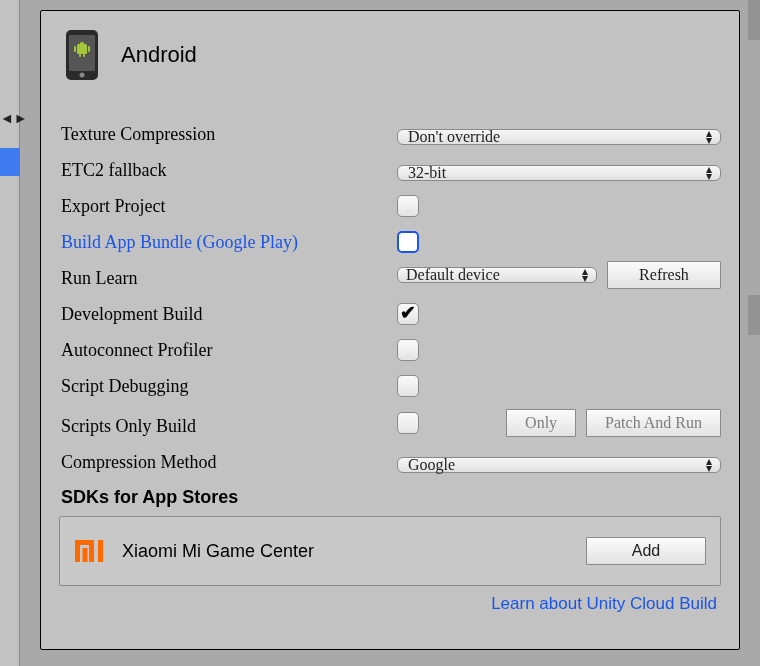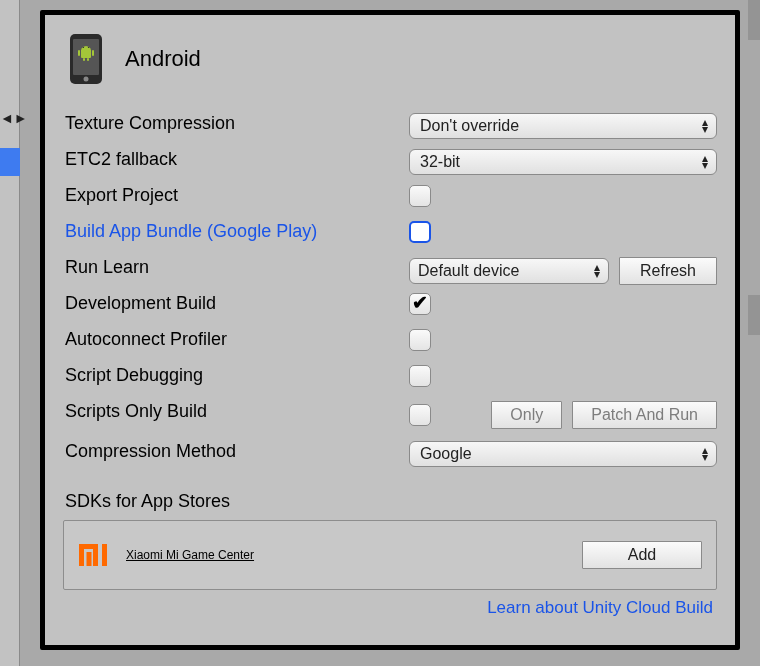--- a/index.html
+++ b/index.html
@@ -48,58 +48,58 @@
     .right-strip .seg {
       position:absolute; left:0; width:12px;
       background:#949494;
     }
     .panel {
       position:absolute;
       left: 40px; top: 10px;
       width: 700px;
       height: 640px;
       background:#c2c2c2;
-      border:5px solid #000000;
+      border:1px solid #000000;
       border-radius:2px;
       padding: 18px 18px 8px 18px;
     }
     .header-row {
       display:flex;
       align-items:center;
       gap:22px;
       margin-bottom:28px;
       margin-left:6px;
     }
     .header-title {
       font-size:22px;
     }
     .field-rows { }
     .field-row {
       display:flex;
-      align-items:flex-start;
+      align-items:flex-end;
       min-height:36px;
-      gap:8px;
+      font-family:Liberation Serif, serif;
     }
     .field-label {
       flex: 0 0 338px;
       font-size:18px;
       color:#000;
       padding-left:2px;
     }
     .field-label.disabled { color:#8f8f8f; }
     .field-label.link { color:#1a54e8; }
     .control-area {
       flex:1;
       display:flex;
       align-items:center;
       gap:10px;
     }
     .select {
       flex:1;
-      height:26px;
+      height:16px;
       background: linear-gradient(#f7f7f7,#e0e0e0);
       border:1px solid #8a8a8a;
       border-radius:6px;
       display:flex;
       align-items:center;
       padding:0 26px 0 10px;
       position:relative;
       font-size:16px;
       color:#222;
       cursor:default;
@@ -146,21 +146,21 @@
       font-size:16px;
       display:flex; align-items:center; justify-content:center;
       color:#222;
       cursor:default;
       white-space:nowrap;
     }
     .btn.gray {
       color:#7d7d7d;
     }
     .section-header {
-      font-weight:normal;
+      font-weight:bold;
       font-size:18px;
       margin-top:14px;
       margin-bottom:8px;
       padding-left:2px;
     }
     .sdk-box {
       border:1px solid #8d8d8d;
       background:#c8c8c8;
       border-radius:2px;
       height:70px;
@@ -321,21 +321,21 @@
           <path d="M16 4 q4 0 4 4 v18 h-5 V9 h-0 Z" fill="#ff6900"></path>
           <rect x="15" y="4" width="5" height="22"></rect>
           <rect x="8.5" y="12" width="5" height="14"></rect>
           <rect x="24" y="4" width="5" height="22"></rect>
           <path d="M15 4 h3 q2 0 2 3 v2 h-5 Z" fill="#ff6900"></path>
         </g>
         <rect x="1" y="4" width="19" height="5" fill="#ff6900"></rect>
         <rect x="15" y="4" width="5" height="22" fill="#ff6900"></rect>
         <path d="M20 8 q0 -4 -4 -4" stroke="#ff6900" stroke-width="0" fill="none"></path>
       </svg>
-      <div style="font-size:12px;text-decoration:underline;">Xiaomi Mi Game Center</div>
+      <div style="font-size:18px;">Xiaomi Mi Game Center</div>
       <div class="spacer"></div>
       <div class="btn" style="width:120px;">Add</div>
     </div>
 
     <div class="footer-link">Learn about Unity Cloud Build</div>
 
   </div>
 
 </div>
 

